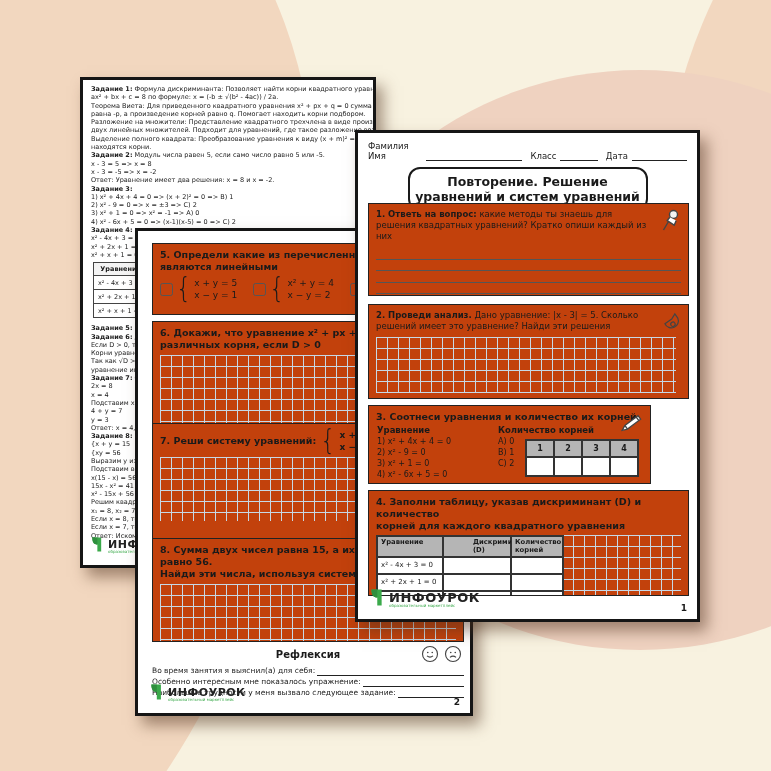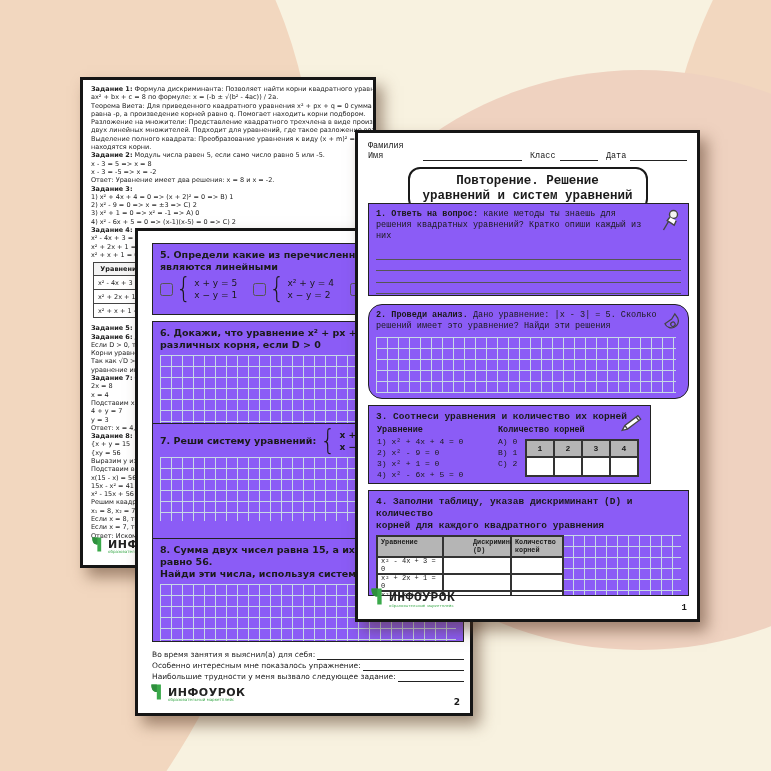--- a/index.html
+++ b/index.html
@@ -7,21 +7,21 @@
   .bgbase{position:absolute;inset:0;background:#f8f2e0;}
   .blob{position:absolute;border-radius:50%;}
   .blobL{left:-340px;top:-170px;width:640px;height:1150px;background:#f2d7bf;transform:rotate(14deg);}
   .blobR{left:660px;top:-220px;width:720px;height:920px;background:#f2d7bf;}
   .blobC{left:310px;top:70px;width:660px;height:580px;background:#efd2c0;}
 
   .page{position:absolute;background:#fff;border:3px solid #151515;
     box-shadow:7px 9px 14px rgba(80,50,30,.5);box-sizing:border-box;overflow:hidden;}
   .pageL{left:80px;top:77px;width:296px;height:491px;z-index:1;padding:5px 8px;}
   .pageM{left:135px;top:228px;width:338px;height:488px;z-index:2;}
-  .pageR{left:355px;top:130px;width:345px;height:492px;z-index:3;padding:8px 10px;font-family:Liberation Mono, monospace;}
+  .pageR{left:355px;top:130px;width:345px;height:492px;z-index:3;padding:8px 10px;}
 
   
   .ltitle{text-align:center;font-weight:bold;font-size:12px;margin:2px 0 4px 0;}
   .aline{font-size:6.5px;line-height:8.3px;white-space:nowrap;}
   .aline b{font-weight:bold;}
   .ltable{display:inline-block;border:1px solid #444;margin:3px 0 2px 2px;}
   .lth{font-size:6.5px;font-weight:bold;text-align:center;border-bottom:1px solid #444;
        padding:2px 6px;background:#f4f4f4;white-space:nowrap;}
   .ltr{font-size:6.5px;padding:2.5px 4px;border-bottom:1px solid #444;white-space:nowrap;}
   .ltr:last-child{border-bottom:none;}
@@ -31,21 +31,21 @@
   .logo{display:flex;align-items:center;gap:3px;}
   .logoname{font-weight:bold;letter-spacing:.5px;color:#222;line-height:1;}
   .logotag{font-size:4px;color:#3aa94a;line-height:1;}
   .logo.small .logoname{font-size:11px;}
   .logo.big .logoname{font-size:13px;}
   .logoL{position:absolute;left:8px;bottom:8px;}
   .logoB{position:absolute;left:12px;bottom:8px;}
   .pagenum{position:absolute;right:10px;bottom:6px;font-size:9px;font-weight:bold;}
 
   
-  .task{position:absolute;border:1.6px solid #222;background:#8b5cf6;box-sizing:border-box;padding:5px 7px;overflow:hidden;}
+  .task{position:absolute;border:1.6px solid #222;background:#c2410c;box-sizing:border-box;padding:5px 7px;overflow:hidden;}
   .tktitle{font-size:9.5px;font-weight:bold;line-height:12px;}
   .tktext{font-size:8.5px;line-height:11px;}
   .grid{background-image:
      repeating-linear-gradient(to right,#c7d8e6 0 1px,transparent 1px 11px),
      repeating-linear-gradient(to bottom,#c7d8e6 0 1px,transparent 1px 11px);}
   .ruled{background-image:repeating-linear-gradient(to bottom,transparent 0 10.6px,#555 10.6px 11.6px);}
 
   
   .t5{left:14px;top:12px;width:312px;height:72px;}
   .t6{left:14px;top:90px;width:312px;height:112px;}
@@ -67,21 +67,21 @@
   .rhead{display:flex;font-size:8.5px;align-items:flex-end;margin-bottom:6px;}
   .rhead .fill{border-bottom:1.2px solid #222;height:10px;}
   .f-name{width:108px;}.f-class{width:42px;}.f-date{width:62px;}
   .rhead span.lbl{margin:0 4px 0 8px;}
   .rhead span.lbl:first-child{margin-left:0;}
   .titlebox{width:228px;margin:0 auto;border:2px solid #1a1a1a;border-radius:12px;
     text-align:center;font-weight:bold;font-size:12.5px;line-height:15px;padding:5px 4px;
     background-image:radial-gradient(#cfcfcf .6px,transparent .7px);background-size:4px 4px;}
   .rt{left:10px;}
   .rt1{top:70px;width:321px;height:93px;}
-  .rt2{top:171px;width:321px;height:95px;border-radius:14px;}
+  .rt2{top:171px;width:321px;height:95px;}
   .rt3{top:272px;width:283px;height:79px;}
   .rt4{top:357px;width:321px;height:106px;}
   .taskicon{position:absolute;right:5px;top:4px;}
   .t3cols{position:relative;font-size:8px;line-height:11px;margin-top:2px;}
   .t3eq{position:absolute;left:1px;top:0;}
   .t3opt{position:absolute;left:122px;top:0;}
   .colhead{font-weight:bold;font-size:8.5px;}
   .anstable{position:absolute;right:4px;top:14px;border:1px solid #333;}
   .ansrow{display:flex;}
   .anscell{width:26px;height:15px;border:1px solid #333;display:flex;align-items:center;justify-content:center;
@@ -233,20 +233,37 @@
     <div class="grid" style="height:64px;margin-top:4px;"></div>
   </div>
 
   <div class="task t8">
     <div class="tktitle">8. Сумма двух чисел равна 15, а их произведение равно 56.</div>
     <div class="tktitle">Найди эти числа, используя систему уравнений</div>
     <div class="grid" style="height:58px;margin-top:4px;"></div>
   </div>
 
   <div class="reflect">
+    <div style="position:relative;">
+      <div class="rtitle">Рефлексия</div>
+      <div class="faces">
+        <span><svg width="18" height="18" viewBox="0 0 24 24">
+              <circle cx="12" cy="12" r="10" fill="none" stroke="#444" stroke-width="1.5"></circle>
+              <circle cx="9" cy="10" r="1.1" fill="#444"></circle>
+              <circle cx="15" cy="10" r="1.1" fill="#444"></circle>
+              <path d="M8 14.5q4 3.5 8 0" fill="none" stroke="#444" stroke-width="1.5"></path>
+            </svg></span>
+        <span><svg width="18" height="18" viewBox="0 0 24 24">
+              <circle cx="12" cy="12" r="10" fill="none" stroke="#444" stroke-width="1.5"></circle>
+              <circle cx="9" cy="10" r="1.1" fill="#444"></circle>
+              <circle cx="15" cy="10" r="1.1" fill="#444"></circle>
+              <path d="M8 16.5q4-3.5 8 0" fill="none" stroke="#444" stroke-width="1.5"></path>
+            </svg></span>
+      </div>
+    </div>
     <div>
 
     <div class="rline">
           <span>Во время занятия я выяснил(а) для себя:</span>
           <span class="fill"></span>
         </div>
         <div class="rline">
           <span>Особенно интересным мне показалось упражнение:</span>
           <span class="fill"></span>
         </div>

